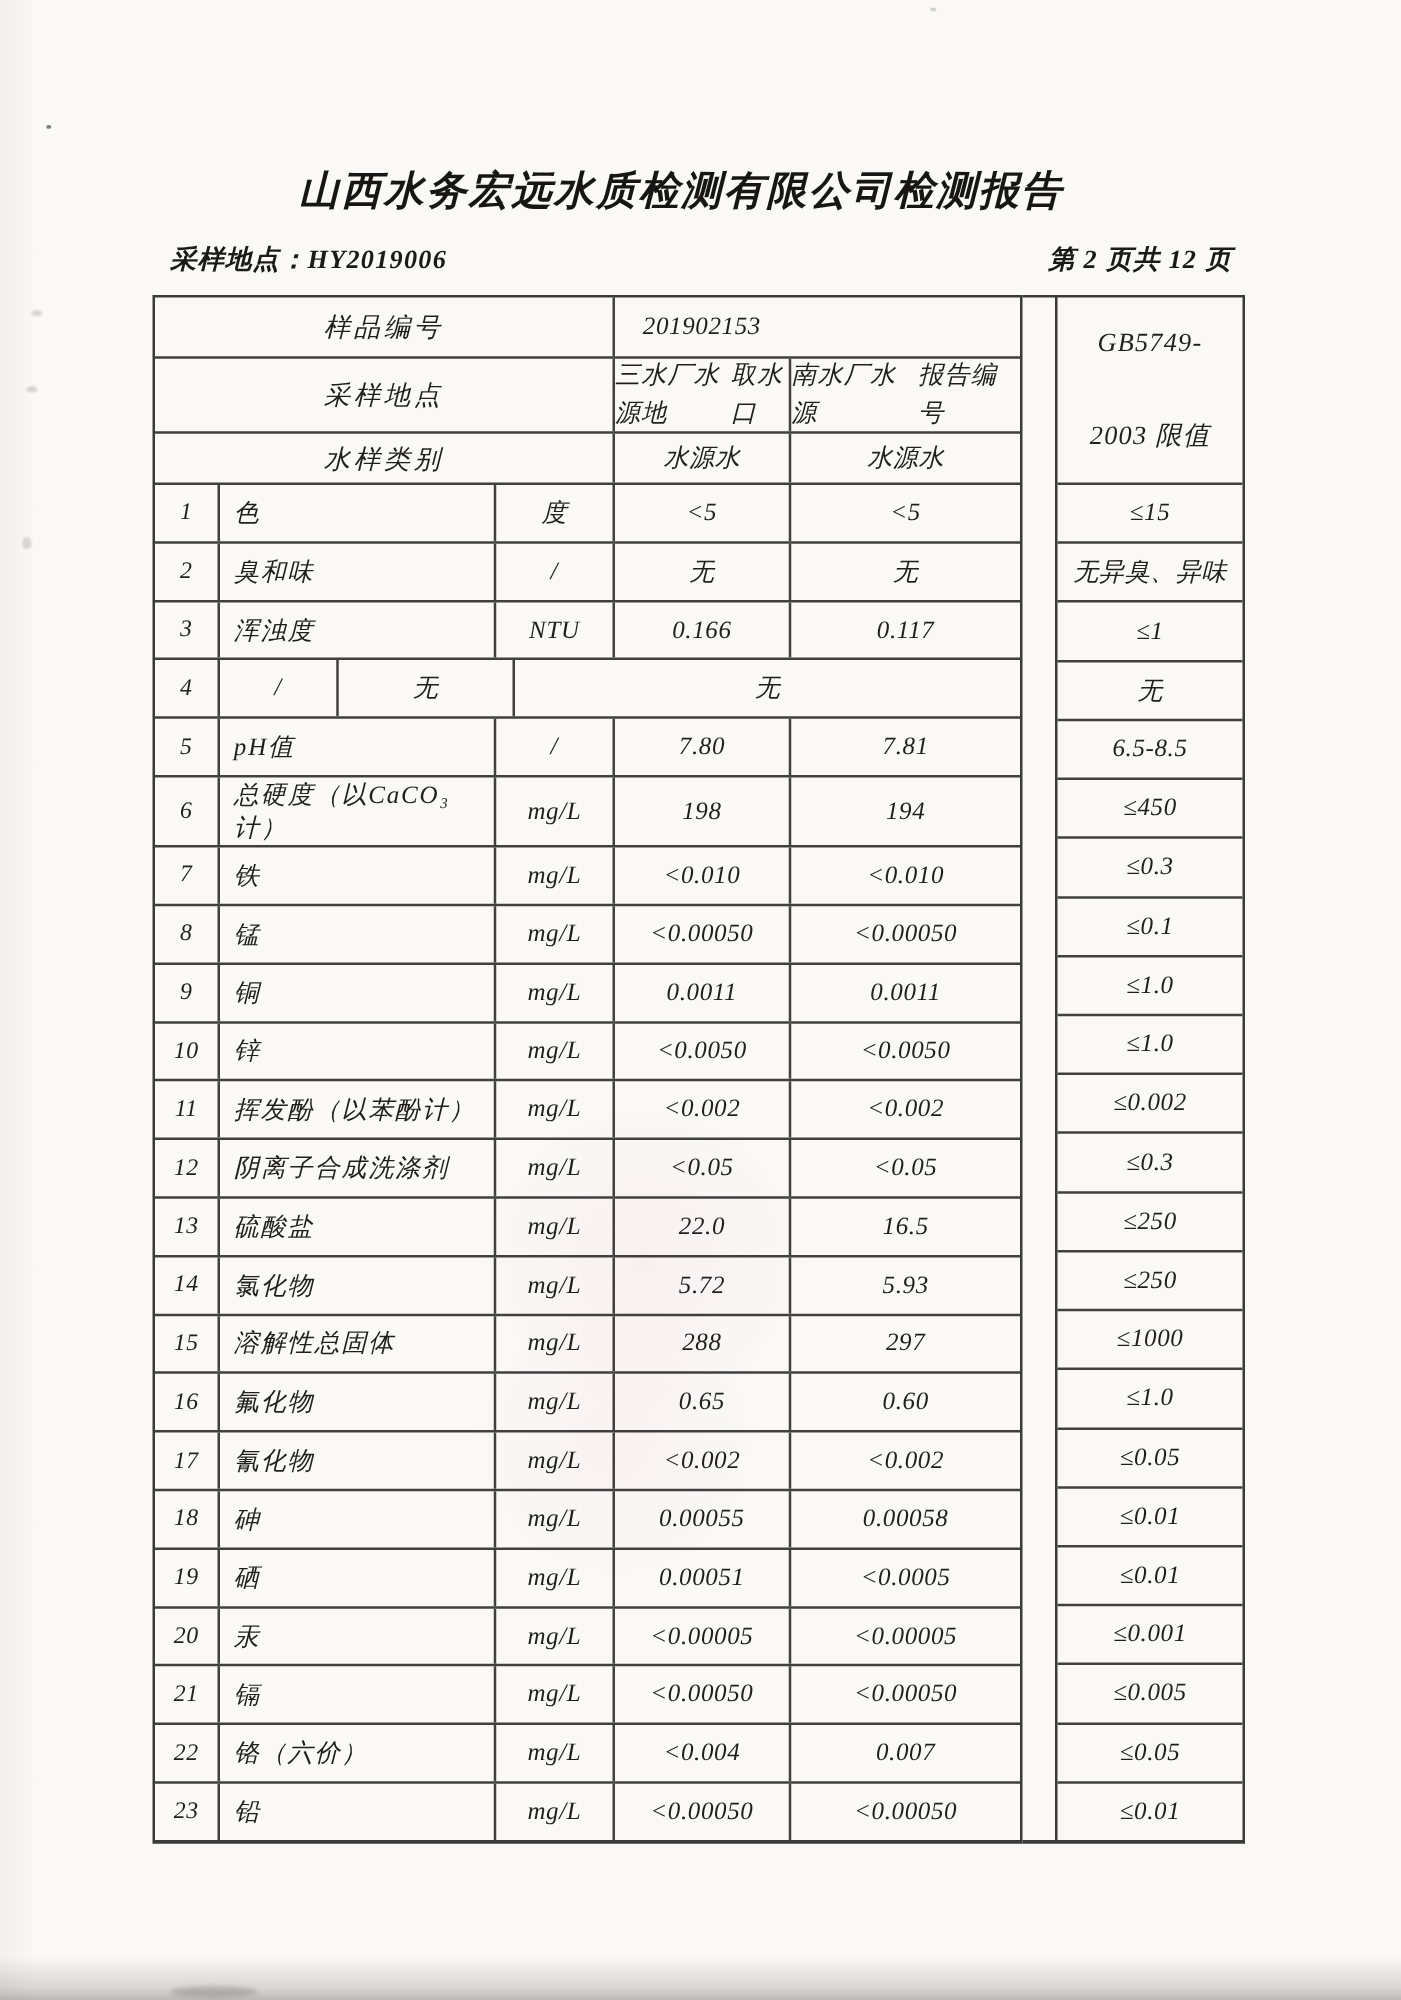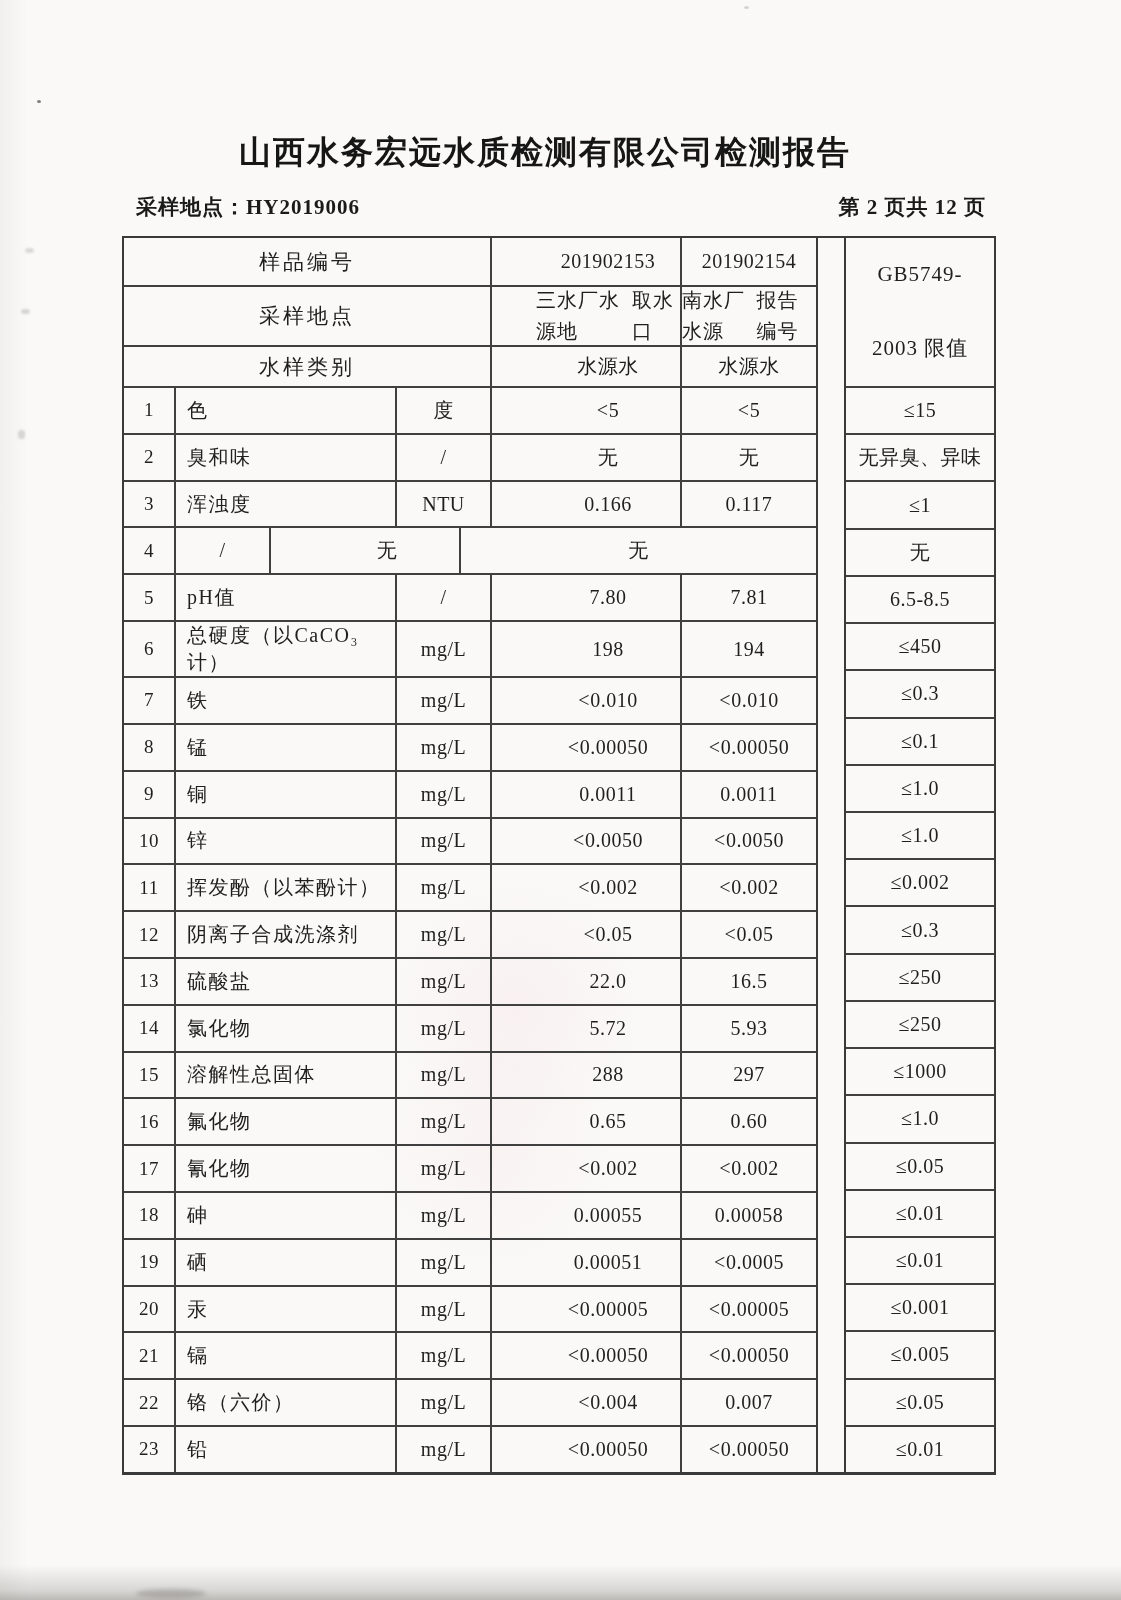--- a/index.html
+++ b/index.html
@@ -5,20 +5,21 @@
   html,body{margin:0;padding:0;}
   body{background:#e8e6e3;}
   .page{
     position:relative;
     width:1121px;height:1600px;
     margin:0 auto;
     background:#faf9f7;
     overflow:hidden;
     font-family:"Liberation Serif","DejaVu Serif",serif;
     color:#1f1f1f;
+    font-style:italic;
   }
   
   .page::before{
     content:"";position:absolute;inset:0;pointer-events:none;
     background:
       linear-gradient(to bottom, rgba(0,0,0,0) 97.8%, rgba(128,125,120,.28) 99.4%, rgba(110,108,104,.45) 100%),
       linear-gradient(to right, rgba(160,158,154,.10) 0, rgba(0,0,0,0) 2.5%),
       radial-gradient(circle at 46% 63%, rgba(232,167,180,.10) 0, rgba(232,167,180,0) 11%),
       radial-gradient(circle at 44% 72%, rgba(232,167,180,.08) 0, rgba(232,167,180,0) 9%);
   }
@@ -64,21 +65,21 @@
     box-sizing:border-box;
     display:flex;align-items:center;justify-content:center;
     font-size:20px;letter-spacing:.5px;
     overflow:hidden;
   }
   .td + .td{border-left:2px solid #404040;}
   .c-label{width:366px;font-size:21px;letter-spacing:3px;}
   .c-num{width:50px;font-size:19px;}
   .c-name{width:221px;justify-content:flex-start;padding-left:11px;letter-spacing:1.5px;}
   .c-unit{width:95px;}
-  .c-v1{width:190px;padding-left:44px;}
+  .c-v1{width:141px;}
   .c-v2{flex:1;}
   .loc{line-height:1.55;letter-spacing:1px;}
 
   .limit-head{
     height:148px;box-sizing:border-box;
     display:flex;flex-direction:column;align-items:center;justify-content:center;
     font-size:21px;letter-spacing:1px;gap:19px;
   }
   .limit-head .l1{margin-bottom:28px;}
   .lrow{
@@ -108,21 +109,20 @@
     <span class="page-ind">第 2 页共 12 页</span>
   </div>
 
   <div class="tablewrap">
 
     <div class="main-table">
 
       <div class="tr hrowA">
         <div class="td c-label">样品编号</div>
         <div class="td c-v1">201902153</div>
-        <div class="td c-v2">201902154</div>
       </div>
 
       <div class="tr hrowB">
         <div class="td c-label">采样地点</div>
         <div class="td c-v1 loc">
           <span>三水厂水源地</span>
           <span>取水口</span>
         </div>
         <div class="td c-v2 loc">
           <span>南水厂水源</span>

